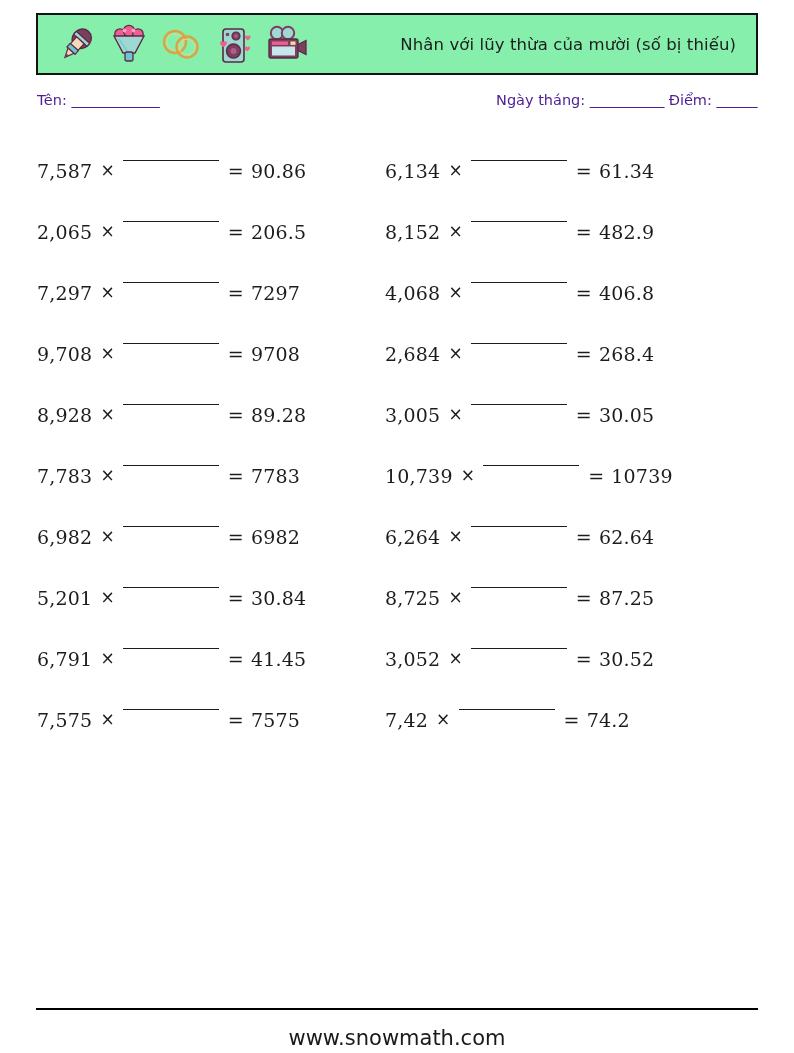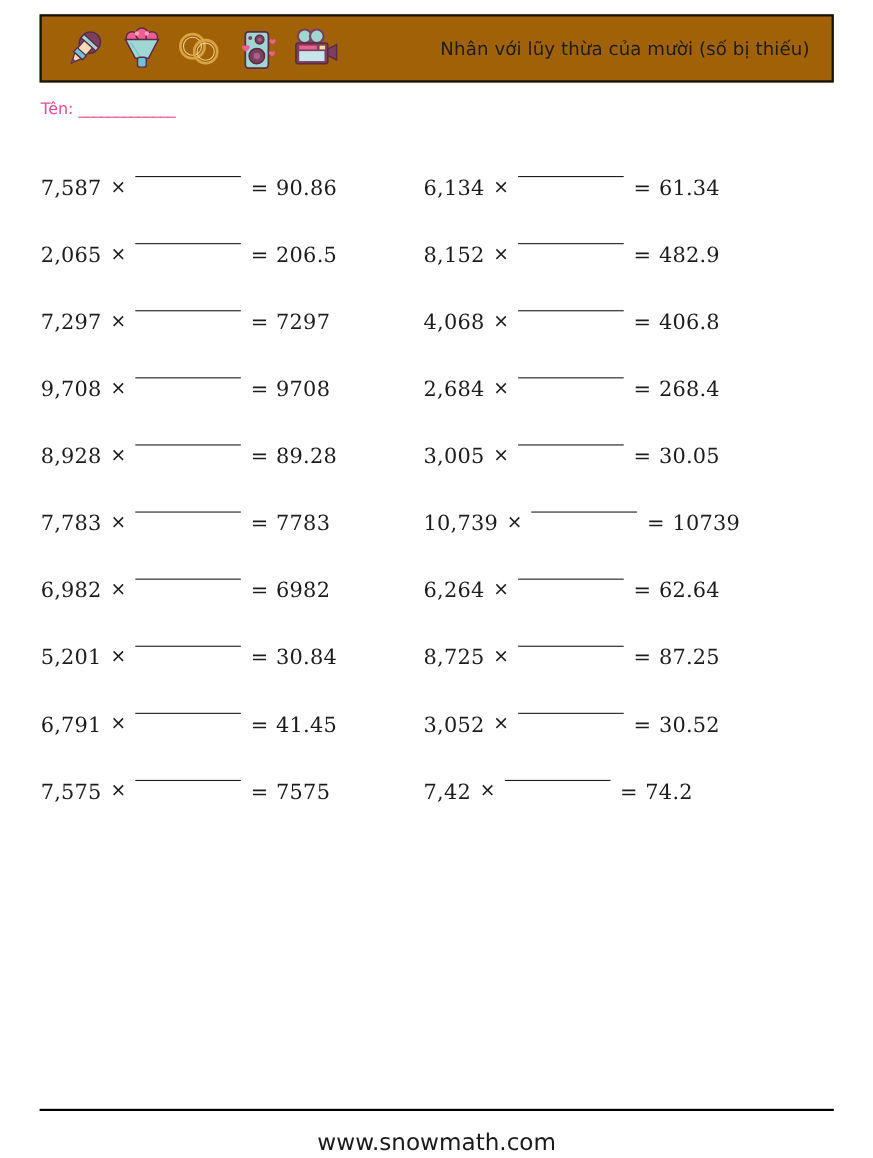--- a/index.html
+++ b/index.html
@@ -19,21 +19,21 @@
   }
 
   
   .header-box {
     position: absolute;
     left: 36px;
     top: 13px;
     width: 722px;
     height: 62px;
     border: 2px solid #141414;
-    background: #a16207;
+    background: #86efac;
     display: flex;
     align-items: center;
     padding: 0 14px 0 16px;
   }
   .icon-strip {
     display: flex;
     align-items: center;
     gap: 6px;
     flex: 0 0 auto;
   }
@@ -50,21 +50,21 @@
   }
 
   
   .info-row {
     position: absolute;
     left: 37px;
     top: 92px;
     width: 722px;
     height: 26px;
     font-size: 14.5px;
-    color: #ec4899;
+    color: #4c1d95;
   }
   .info-left {
     position: absolute;
     left: 0;
     top: 0;
     white-space: nowrap;
   }
   .info-right {
     position: absolute;
     right: 2px;
@@ -200,20 +200,26 @@
   </div>
 
   <div class="worksheet-title">Nhân với lũy thừa của mười (số bị thiếu)</div>
 </div>
 
 <div class="info-row">
   <span class="info-left">
     <span>Tên:</span>
     <span class="blank-sm">_____________</span>
   </span>
+  <span class="info-right">
+    <span>Ngày tháng:</span>
+    <span class="blank-sm">___________</span>
+    <span>Điểm:</span>
+    <span class="blank-sm">______</span>
+  </span>
 </div>
 
 <div class="problems" id="problems-grid">
     <div class="problem">
       <span class="p-operand">7,587</span>
       <span class="p-times">×</span>
       <span class="p-blank"></span>
       <span class="p-eq">=</span>
       <span class="p-result">90.86</span>
     </div>

